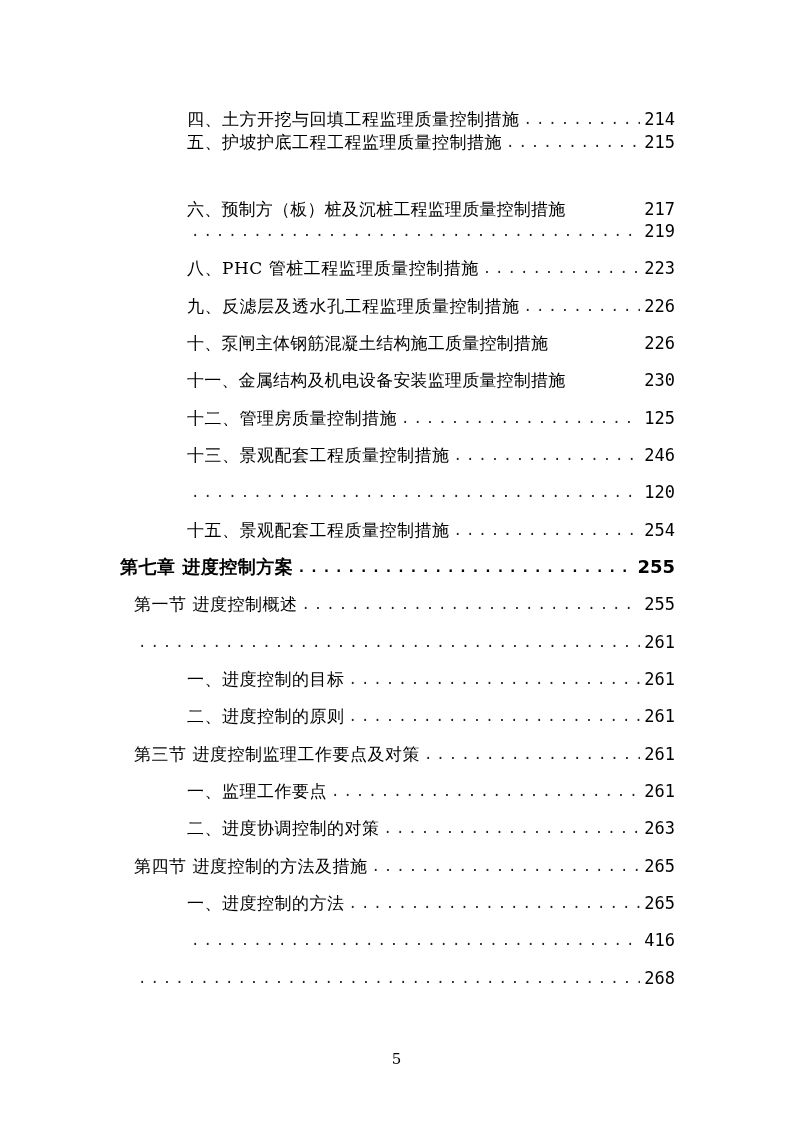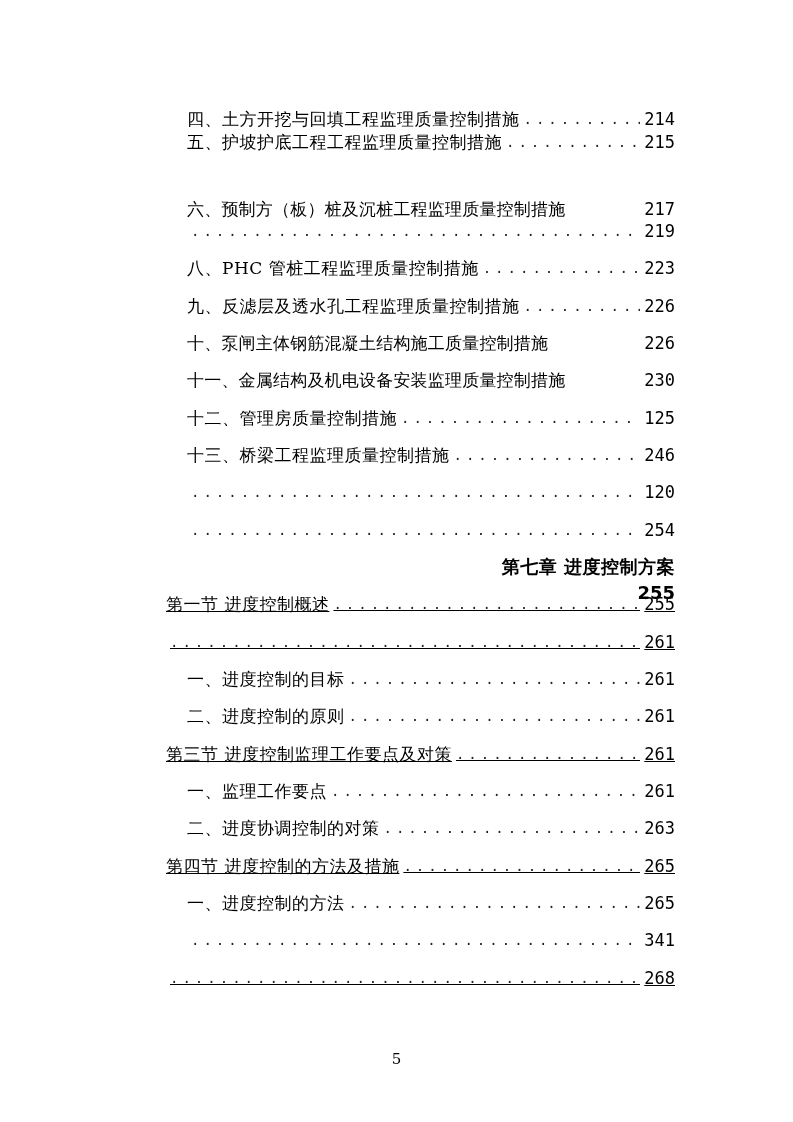--- a/index.html
+++ b/index.html
@@ -13,23 +13,23 @@
     position: absolute;
     right: 118px;
     height: 26px;
     display: flex;
     align-items: flex-end;
     font-size: 17px;
     line-height: 26px;
     white-space: nowrap;
     letter-spacing: 0.5px;
   }
-  .row.l2 { left: 166px; text-decoration: underline; }
+  .row.l2 { left: 134px; }
   .row.l3 { left: 187px; }
-  .row.l1 { left: 120px; font-weight: bold; font-family: "DejaVu Sans", "Liberation Sans", sans-serif; font-size: 18px; flex-direction: column; }
+  .row.l1 { left: 120px; font-weight: bold; font-family: "DejaVu Sans", "Liberation Sans", sans-serif; font-size: 18px; }
   .title { flex: 0 0 auto; }
   .dots {
     flex: 1 1 auto;
     overflow: hidden;
     margin: 0 4px;
     letter-spacing: 4px;
     font-family: "DejaVu Sans Mono", "Liberation Mono", monospace;
     font-size: 14px;
     color: #222;
   }
@@ -83,29 +83,30 @@
       <span class="title">十一、金属结构及机电设备安装监理质量控制措施</span>
       <span style="flex:1 1 auto"></span>
       <span class="page">230</span>
     </div>
   <div class="row l3" style="top:405px">
       <span class="title">十二、管理房质量控制措施</span>
       <span class="dots"></span>
       <span class="page">125</span>
     </div>
   <div class="row l3" style="top:442px">
-      <span class="title">十三、桥梁工程监理质量控制措施</span>
+      <span class="title">十三、景观配套工程质量控制措施</span>
       <span class="dots"></span>
       <span class="page">246</span>
     </div>
   <div class="row l3" style="top:479px">
       <span class="dots"></span>
       <span class="page">120</span>
     </div>
   <div class="row l3" style="top:517px">
+      <span class="title">十五、景观配套工程质量控制措施</span>
       <span class="dots"></span>
       <span class="page">254</span>
     </div>
 
   <div class="row l1" style="top:554px">
       <span class="title">第七章 进度控制方案</span>
       <span class="dots" style="font-weight:bold;color:#000"></span>
       <span class="page">255</span>
     </div>
 
@@ -148,21 +149,21 @@
       <span class="dots"></span>
       <span class="page">265</span>
     </div>
   <div class="row l3" style="top:890px">
       <span class="title">一、进度控制的方法</span>
       <span class="dots"></span>
       <span class="page">265</span>
     </div>
   <div class="row l3" style="top:927px">
       <span class="dots"></span>
-      <span class="page">341</span>
+      <span class="page">416</span>
     </div>
   <div class="row l2" style="top:965px">
       <span class="dots"></span>
       <span class="page">268</span>
     </div>
 </div>
 
 <div class="footer">5</div>
 
 </body></html>

